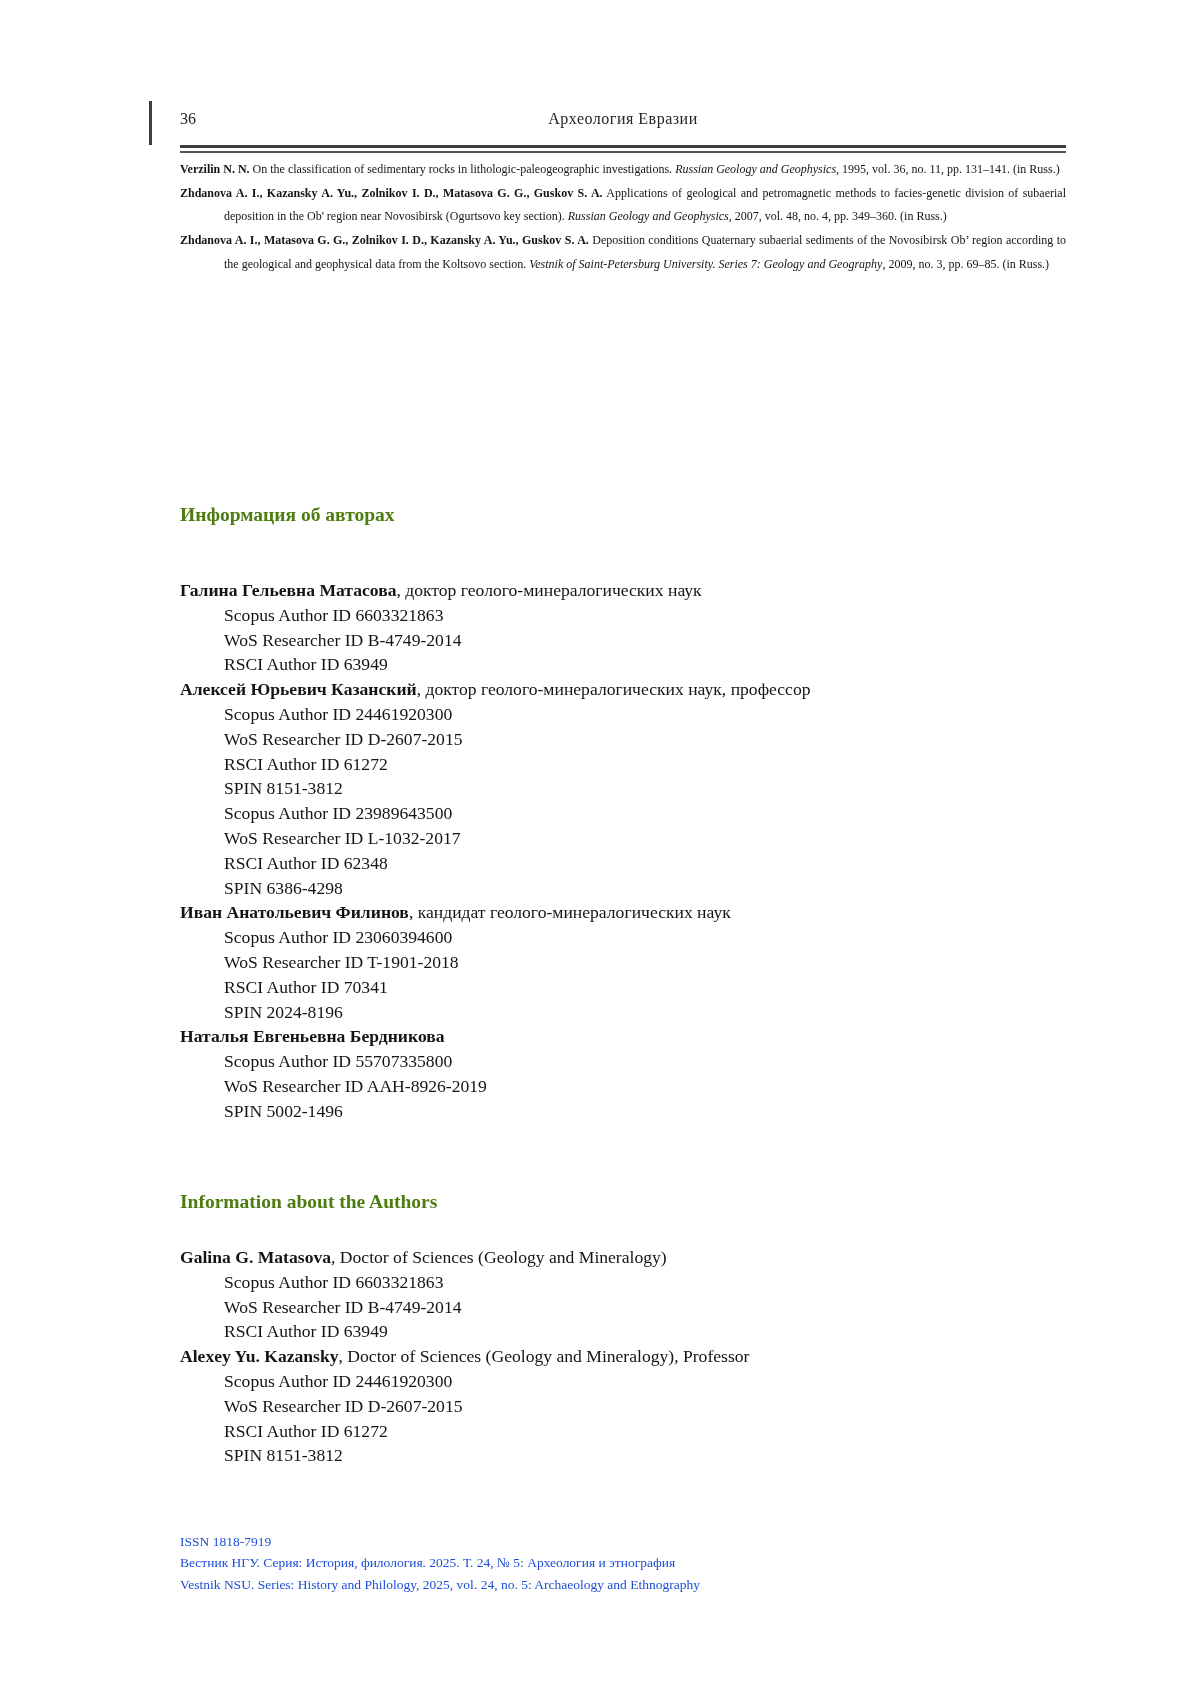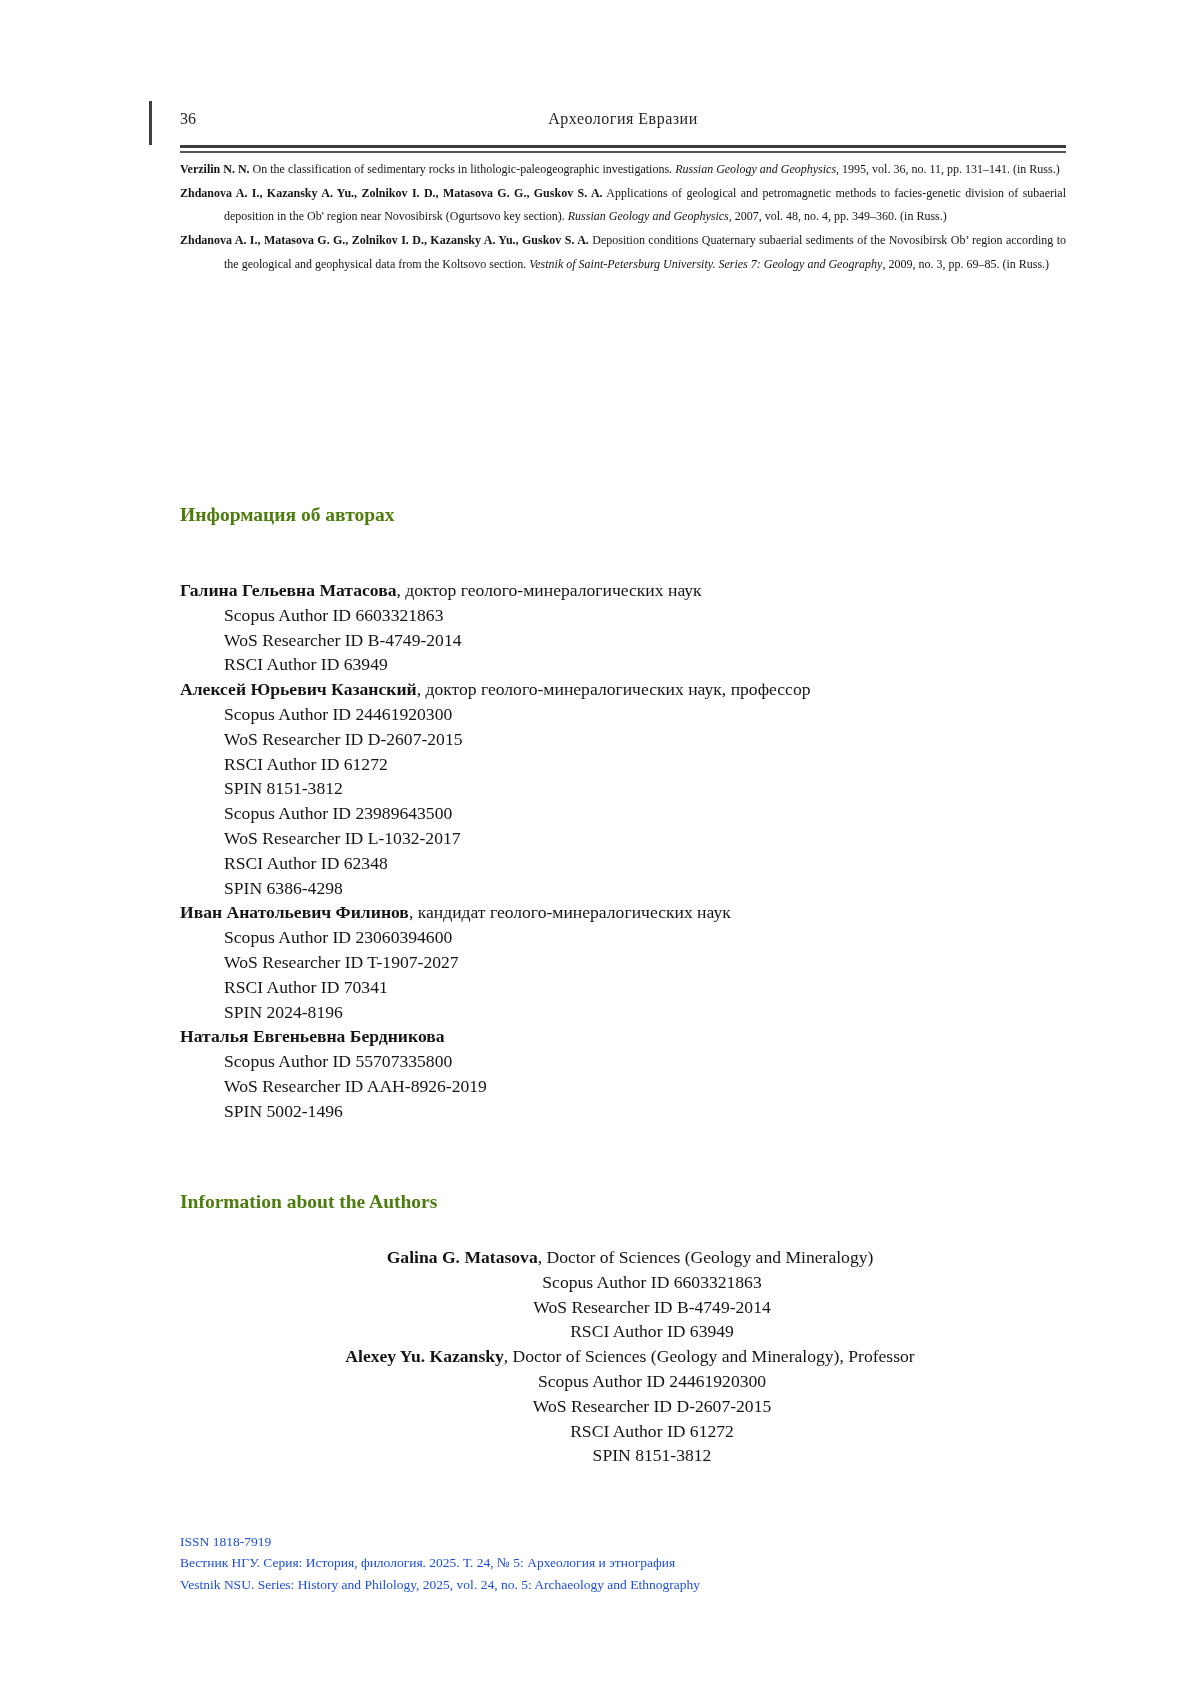--- a/index.html
+++ b/index.html
@@ -20,21 +20,21 @@
   .ref b{font-weight:700;}
   .ref em{font-style:italic;}
   
   .sec-heading{position:absolute;left:180px;width:886px;text-align:left;
                font-size:19.5px;font-weight:700;color:#4d7c0f;}
   .h-ru{top:504px;}
   .h-en{top:1191px;}
   
   .authors{position:absolute;left:180px;width:900px;font-size:17.6px;line-height:24.8px;}
   .a-ru{top:562px;margin-top:16px;}
-  .a-en{top:1245px;text-align:center;}
+  .a-en{top:1245px;}
   .authors p{margin:0;}
   .name-line b{font-weight:700;}
   .id-line{padding-left:44px;}
   
   .footer{position:absolute;top:1531px;left:180px;width:886px;
           font-size:13.5px;line-height:21.4px;color:#1d4ed8;}
   .footer p{margin:0;}
 </style>
 </head>
 <body>
@@ -73,21 +73,21 @@
     </div>
     <div>
       <p class="id-line">Scopus Author ID 23989643500</p>
       <p class="id-line">WoS Researcher ID L-1032-2017</p>
       <p class="id-line">RSCI Author ID 62348</p>
       <p class="id-line">SPIN 6386-4298</p>
     </div>
     <div>
       <p class="name-line"><b>Иван Анатольевич Филинов</b><span>, кандидат геолого-минералогических наук</span></p>
       <p class="id-line">Scopus Author ID 23060394600</p>
-      <p class="id-line">WoS Researcher ID T-1907-2027</p>
+      <p class="id-line">WoS Researcher ID T-1901-2018</p>
       <p class="id-line">RSCI Author ID 70341</p>
       <p class="id-line">SPIN 2024-8196</p>
     </div>
     <div>
       <p class="name-line"><b>Наталья Евгеньевна Бердникова</b><span></span></p>
       <p class="id-line">Scopus Author ID 55707335800</p>
       <p class="id-line">WoS Researcher ID AAH-8926-2019</p>
       <p class="id-line">SPIN 5002-1496</p>
     </div>
   </div>

